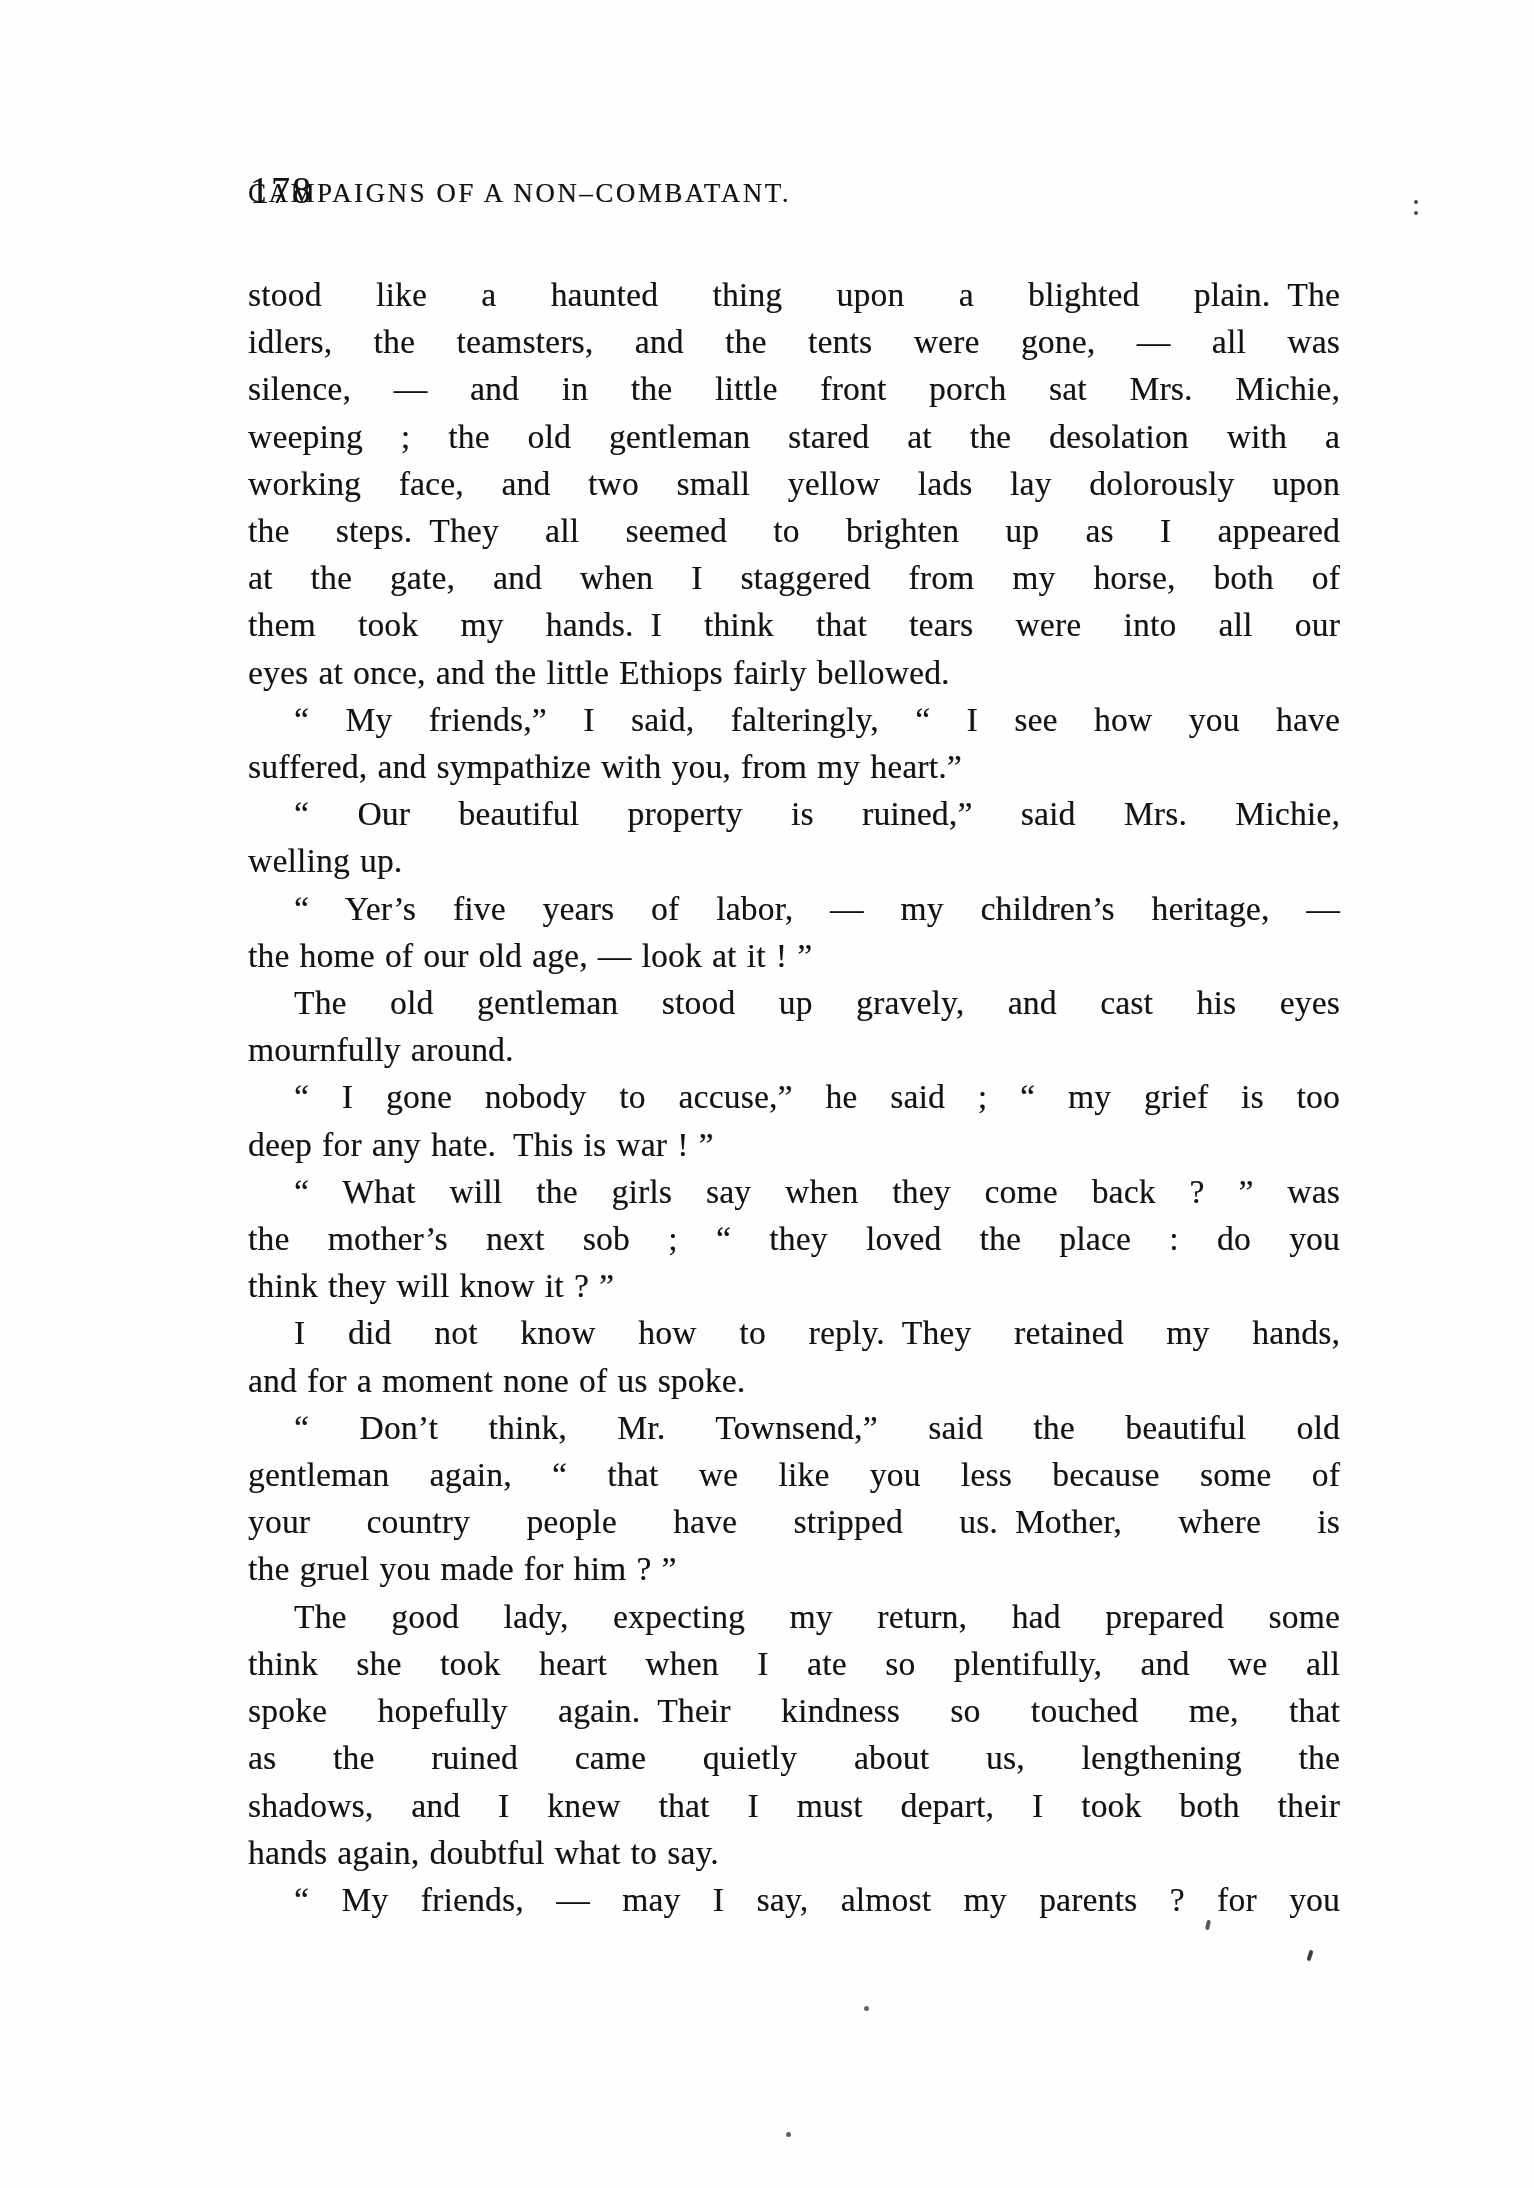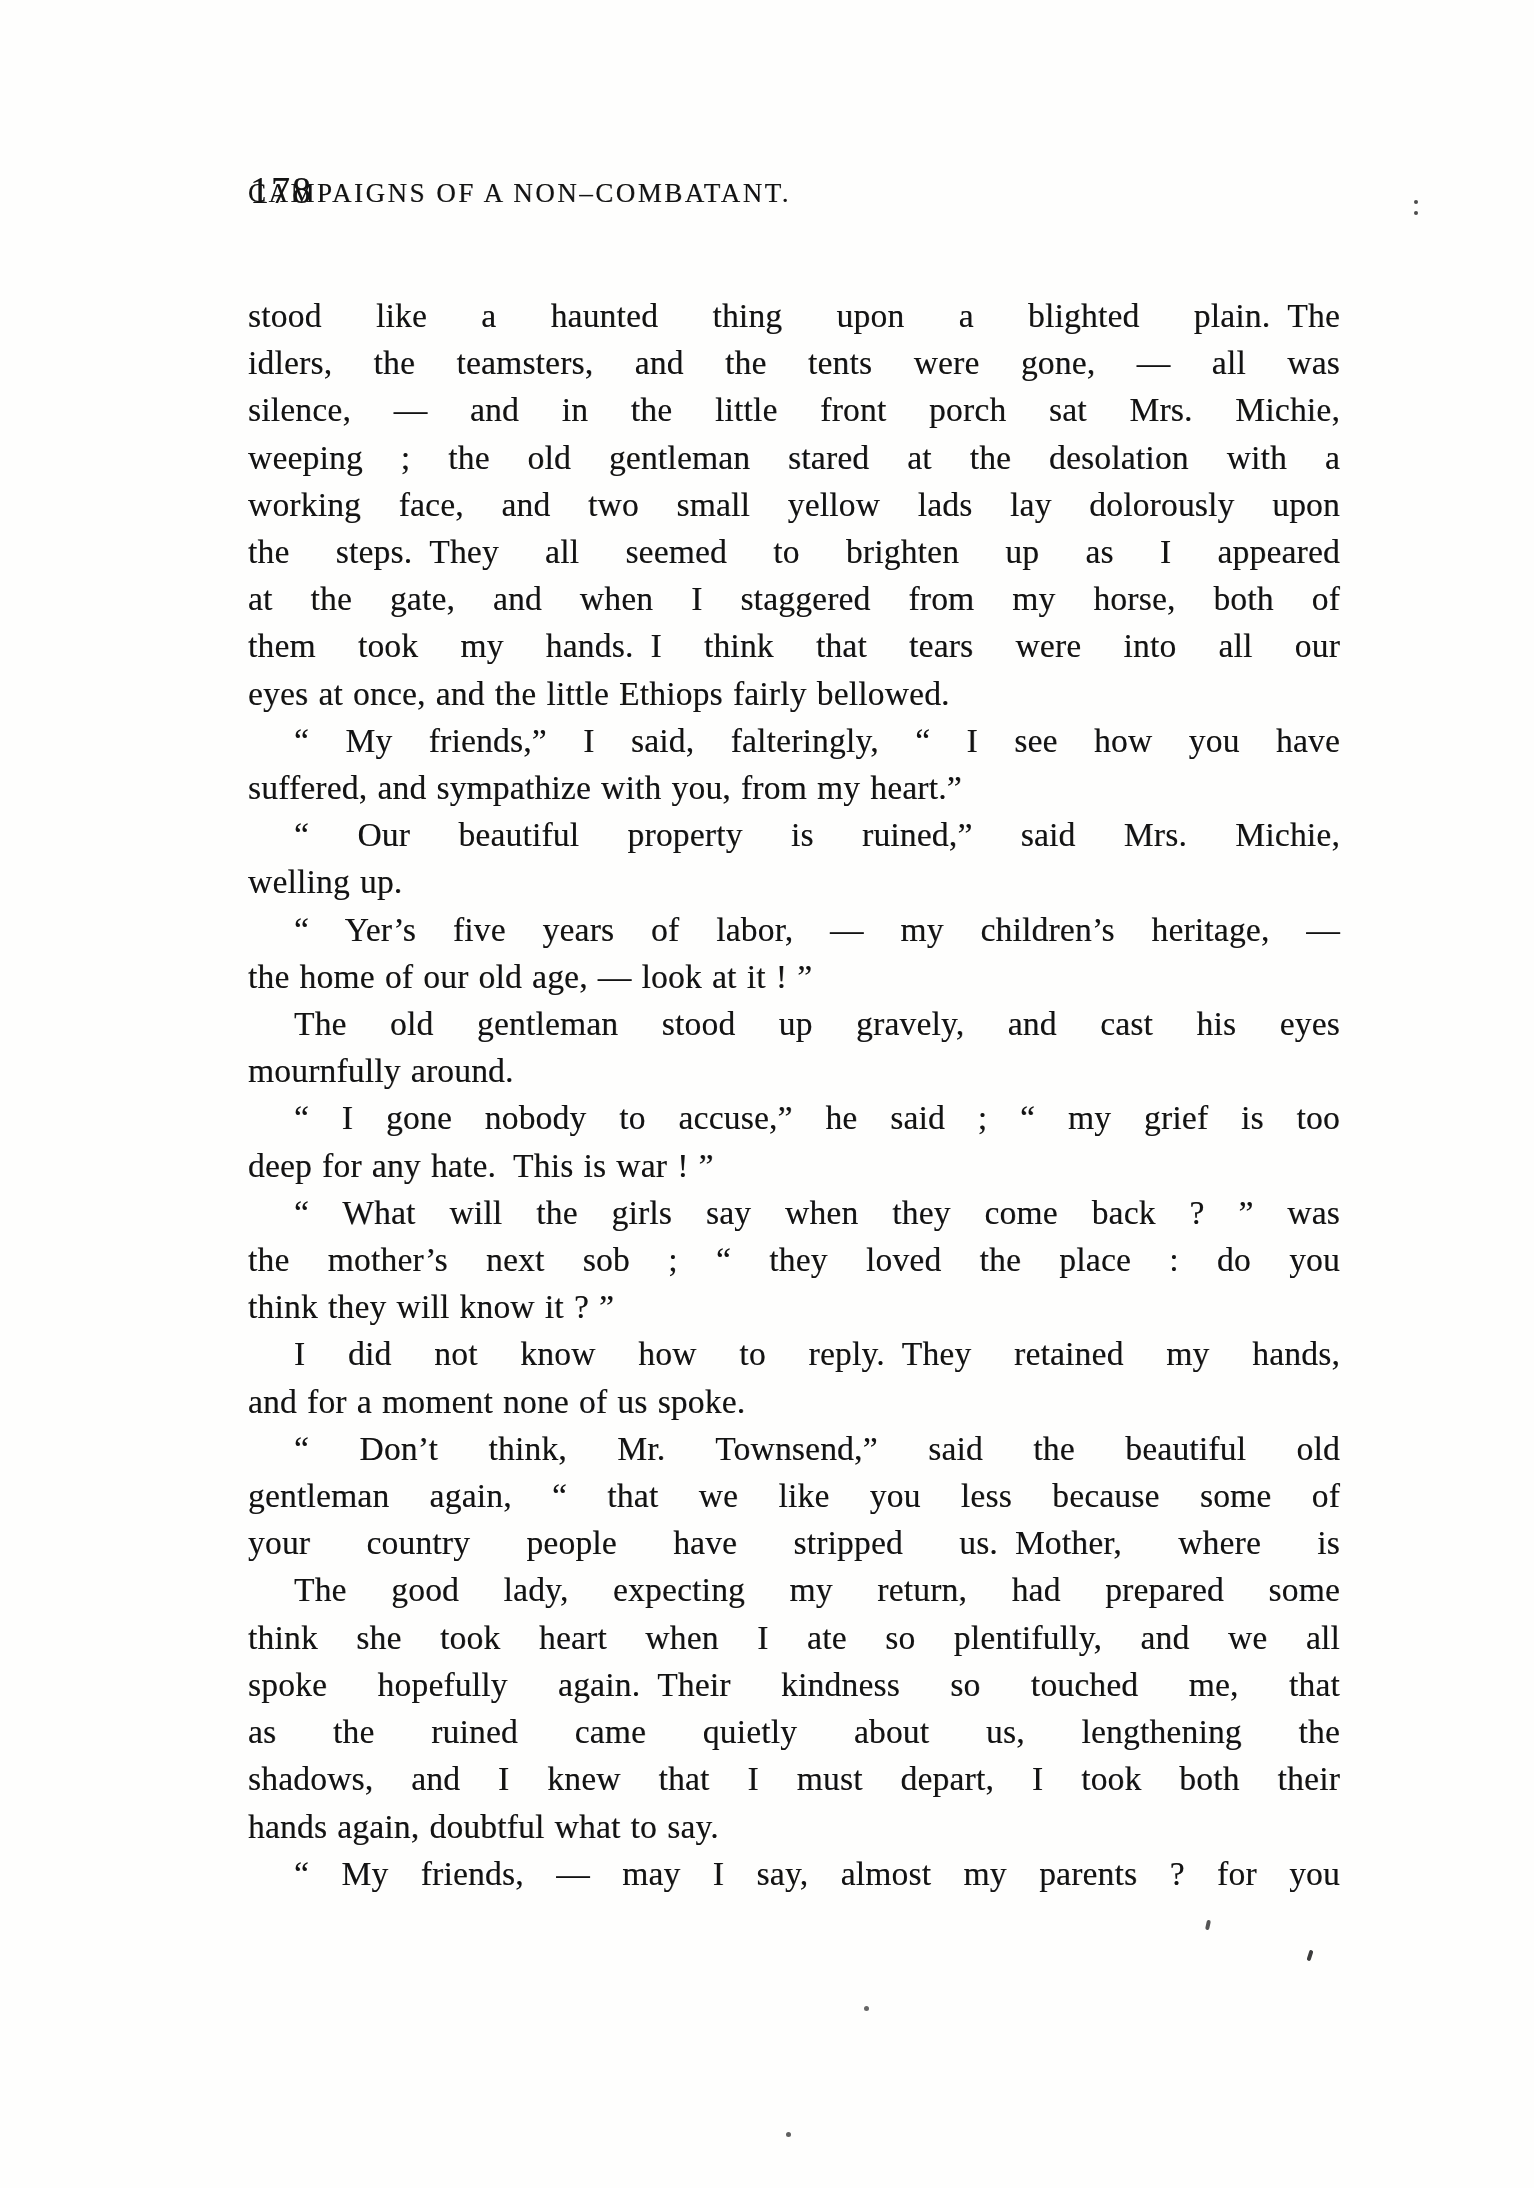--- a/index.html
+++ b/index.html
@@ -42,21 +42,21 @@
     letter-spacing: 2.5px;
     line-height: 40px;
     padding-top: 3px;
     white-space: nowrap;
   }
 
   
   .text-block {
     position: absolute;
     left: 248px;
-    top: 292px;
+    top: 271px;
     width: 1092px;
     font-size: 33.5px;
     line-height: 47.2px;
     letter-spacing: 0.2px;
   }
   .line {
     text-align: justify;
     text-align-last: left;
     white-space: normal;
     word-spacing: 1.5px;
@@ -107,20 +107,21 @@
       <div class="line indent just">“ I gone nobody to accuse,” he said ; “ my grief is too</div>
       <div class="line">deep for any hate. This is war ! ”</div>
       <div class="line indent just">“ What will the girls say when they come back ? ” was</div>
       <div class="line just">the mother’s next sob ; “ they loved the place : do you</div>
       <div class="line">think they will know it ? ”</div>
       <div class="line indent just">I did not know how to reply. They retained my hands,</div>
       <div class="line">and for a moment none of us spoke.</div>
       <div class="line indent just">“ Don’t think, Mr. Townsend,” said the beautiful old</div>
       <div class="line just">gentleman again, “ that we like you less because some of</div>
       <div class="line just">your country people have stripped us. Mother, where is</div>
+      <div class="line">the gruel you made for him ? ”</div>
       <div class="line indent just">The good lady, expecting my return, had prepared some</div>
       <div class="line just">think she took heart when I ate so plentifully, and we all</div>
       <div class="line just">spoke hopefully again. Their kindness so touched me, that</div>
       <div class="line just">as the ruined came quietly about us, lengthening the</div>
       <div class="line just">shadows, and I knew that I must depart, I took both their</div>
       <div class="line">hands again, doubtful what to say.</div>
       <div class="line indent just">“ My friends, — may I say, almost my parents ? for you</div>
     </main>
 
   <div class="speck speck-colon"></div>

